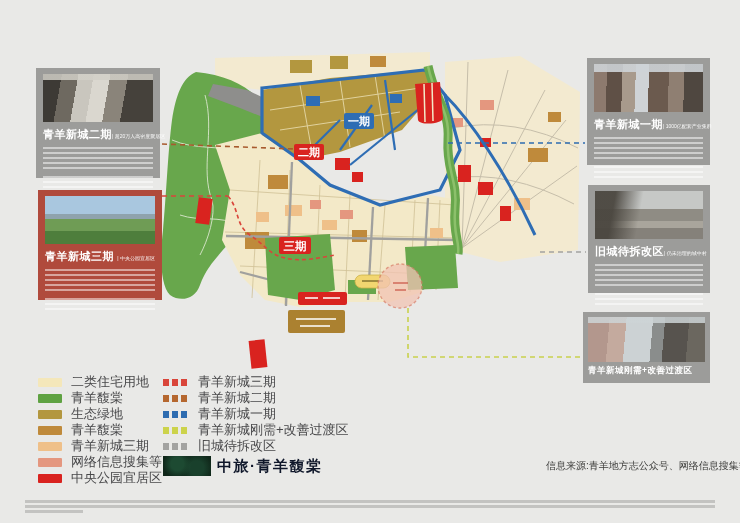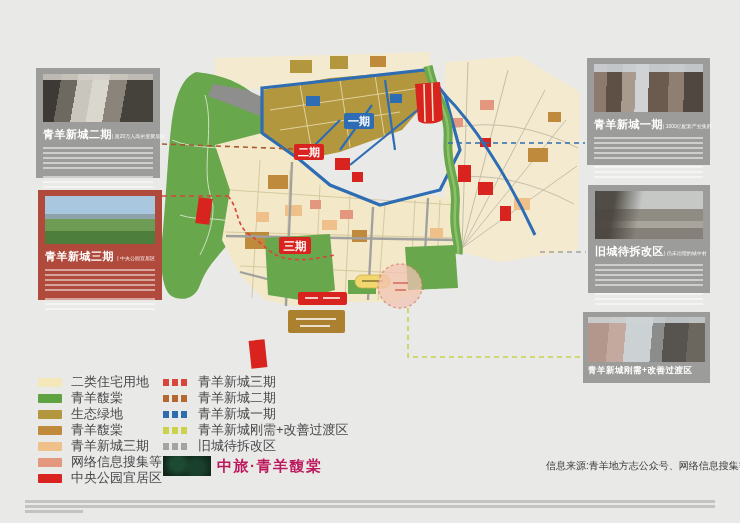--- a/index.html
+++ b/index.html
@@ -38,21 +38,21 @@
   .swatch{width:24px;height:9px;border-radius:1px;background:var(--c,#ccc);flex:0 0 auto;}
   .dash-swatch{width:26px;height:7px;flex:0 0 auto;
     background:repeating-linear-gradient(90deg,var(--c,#999) 0 6px,rgba(0,0,0,0) 6px 9px);}
   .legend-label{font-size:13px;color:#48484a;margin-left:9px;white-space:nowrap;}
 
   
   .logo-img{position:absolute;left:163px;top:456px;width:48px;height:20px;
     background:radial-gradient(circle at 30% 40%,#1d4a32 0 18%,rgba(0,0,0,0) 40%),
                radial-gradient(circle at 70% 60%,#19402c 0 20%,rgba(0,0,0,0) 45%),#0f2619;}
   .logo-text{position:absolute;left:217px;top:457px;font-size:15px;font-weight:600;
-    color:#be185d;letter-spacing:1.5px;white-space:nowrap;}
+    color:#0f172a;letter-spacing:1.5px;white-space:nowrap;}
   .source-note{position:absolute;left:546px;top:459px;font-size:10px;color:#3c3c3a;white-space:nowrap;}
   .fineprint{position:absolute;background:#c3c3c1;height:2.5px;}
 </style>
 </head>
 <body>
 
 <div class="stage">
 
   <svg class="map-svg" viewBox="0 0 740 523">
 

